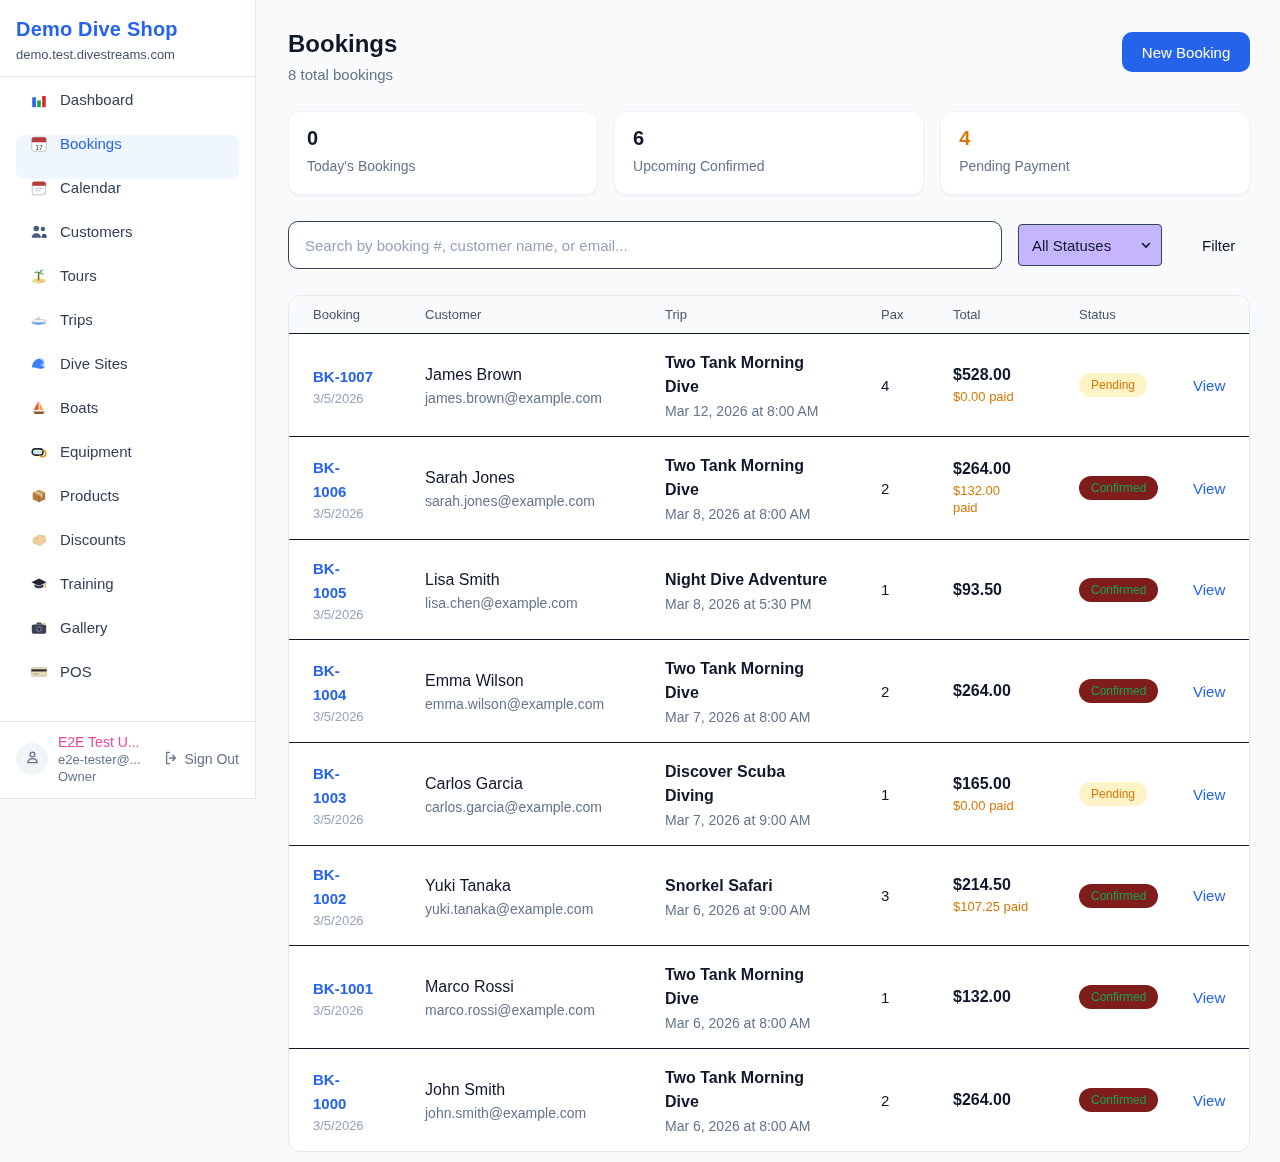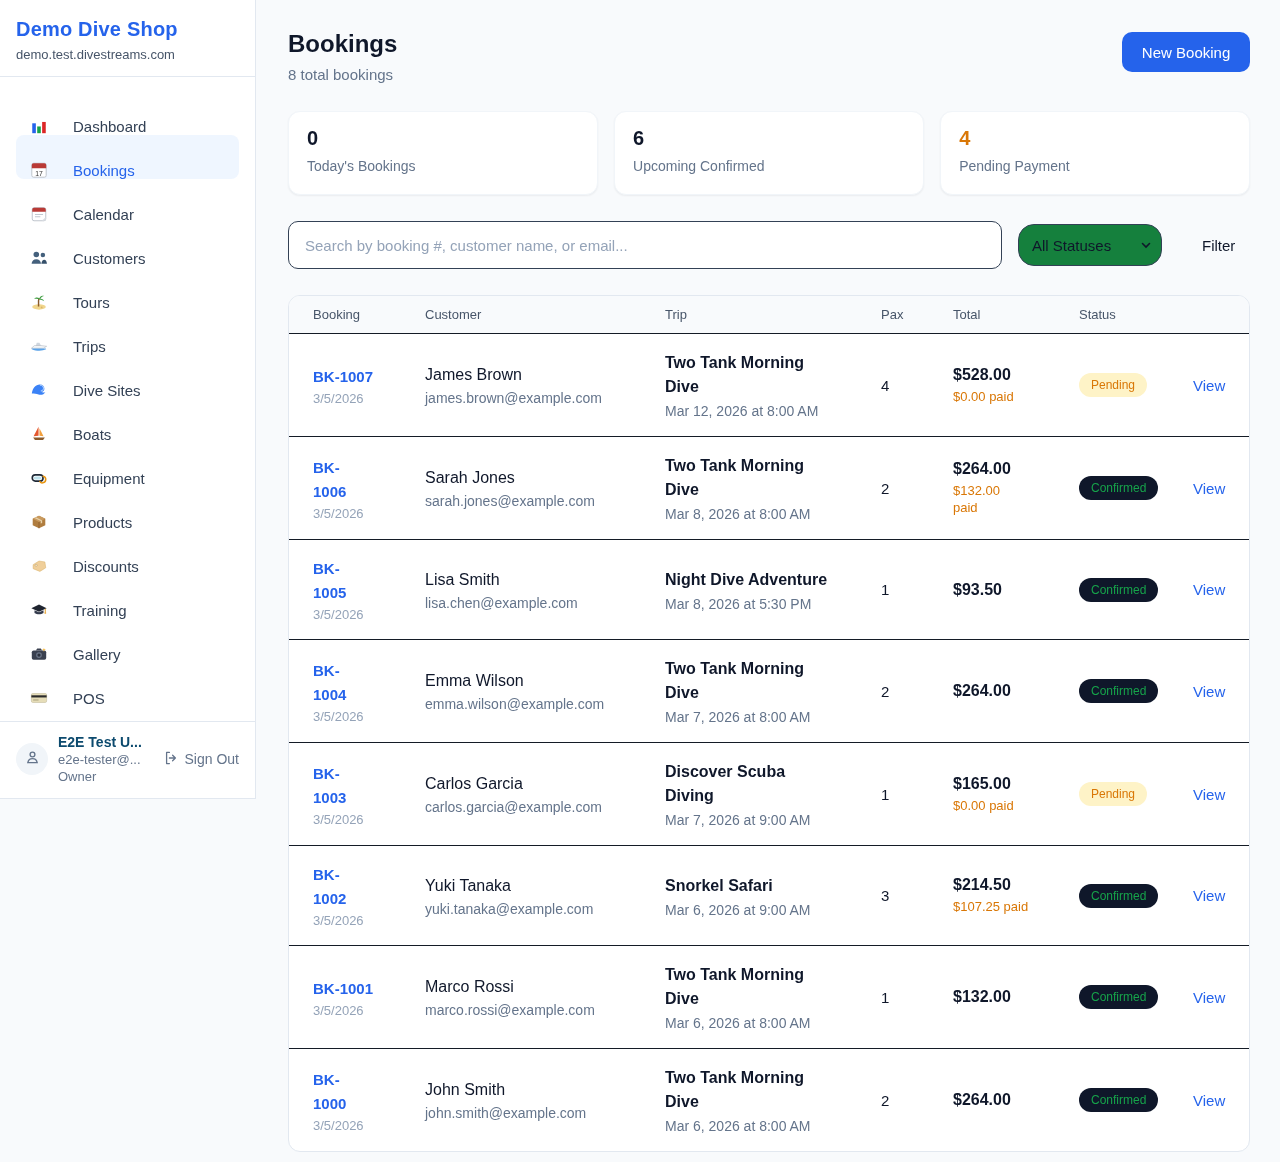--- a/index.html
+++ b/index.html
@@ -17,41 +17,41 @@
     background:#ffffff;
     border-right:1px solid #e2e8f0;
     border-bottom:1px solid #e2e8f0;
     display:flex; flex-direction:column;
   }
   .brand-block { padding:18px 16px 14px; border-bottom:1px solid #e2e8f0; }
   .brand-title { color:#2563eb; font-size:20px; font-weight:700; letter-spacing:.2px; }
   .brand-domain { color:#475569; font-size:13px; margin-top:6px; }
   .nav { padding:14px 16px 10px; display:flex; flex-direction:column; }
   .nav-item {
-    display:flex; align-items:flex-end; gap:25px;
+    display:flex; align-items:flex-start; gap:12px;
     height:44px; padding:0 14px; border-radius:8px;
     font-size:15px; color:#334155; cursor:pointer; white-space:nowrap;
   }
   .nav-item.active { background:#eff6ff; color:#2563eb; font-weight:500; }
   .nav-ico { width:18px; height:18px; display:inline-flex; flex:0 0 18px; }
   .nav-ico svg { width:18px; height:18px; }
   .side-footer {
     border-top:1px solid #e2e8f0;
     margin-top:4px;
     padding:12px 16px 14px;
     display:flex; align-items:center; gap:10px;
   }
   .avatar {
     width:32px; height:32px; border-radius:50%;
     background:#f1f5f9; flex:0 0 32px;
     display:flex; align-items:center; justify-content:center;
   }
   .avatar svg { width:17px; height:17px; }
   .user-info { flex:1 1 auto; min-width:0; }
-  .user-name { font-size:14px; font-weight:700; color:#0c4a6e; white-space:nowrap; }
+  .user-name { font-size:14px; font-weight:400; color:#ec4899; white-space:nowrap; }
   .user-email { font-size:13px; color:#64748b; margin-top:2px; white-space:nowrap; }
   .user-role { font-size:13px; color:#64748b; margin-top:2px; }
   .signout-btn {
     display:flex; align-items:center; gap:6px;
     background:none; border:none; color:#64748b;
     font-size:14px; font-family:inherit; cursor:pointer; white-space:nowrap;
     padding:0;
   }
   .signout-btn svg { width:16px; height:16px; }
 
@@ -81,22 +81,22 @@
     width:714px; height:48px;
     border:1px solid #334155; border-radius:10px;
     padding:0 16px; font-size:15px; font-family:inherit;
     color:#0f172a; background:#fff; outline:none;
   }
   .search-input::placeholder { color:#94a3b8; }
   .select-wrap { position:relative; margin-left:16px; }
   .status-select {
     appearance:none; -webkit-appearance:none;
     width:144px; height:42px;
-    border:1px solid #334155; border-radius:16px;
-    background:#15803d; font-family:inherit; font-size:15px; color:#0f172a;
+    border:1px solid #334155; border-radius:4px;
+    background:#c4b5fd; font-family:inherit; font-size:15px; color:#0f172a;
     padding:0 28px 0 13px; cursor:pointer; outline:none;
   }
   .select-chevron {
     position:absolute; right:10px; top:50%; transform:translateY(-50%);
     pointer-events:none; display:flex;
   }
   .select-chevron svg { width:12px; height:12px; }
   .ghost-btn {
     background:none; border:none; font-family:inherit;
     font-size:15px; color:#0f172a; cursor:pointer;
@@ -128,21 +128,21 @@
   .trip-name { font-size:16px; font-weight:600; color:#0f172a; line-height:24px; }
   .trip-when { font-size:14px; color:#64748b; margin-top:4px; }
   .pax-val { font-size:15px; color:#0f172a; }
   .total-amt { font-size:16px; font-weight:700; color:#0f172a; }
   .total-paid { font-size:13px; color:#d97706; margin-top:4px; line-height:17px; }
   .badge {
     display:inline-block; padding:5px 12px; border-radius:999px;
     font-size:12px; font-weight:500;
   }
   .badge-pending { background:#fef3c7; color:#d97706; }
-  .badge-confirmed { background:#0f172a; color:#16a34a; }
+  .badge-confirmed { background:#7f1d1d; color:#16a34a; }
   .view-link { color:#2563eb; font-size:15px; font-weight:500; cursor:pointer; text-align:left; }
 </style>
 </head>
 <body>
 
 <aside class="sidebar">
   <div class="brand-block">
     <div class="brand-title">Demo Dive Shop</div>
     <div class="brand-domain">demo.test.divestreams.com</div>
   </div>

